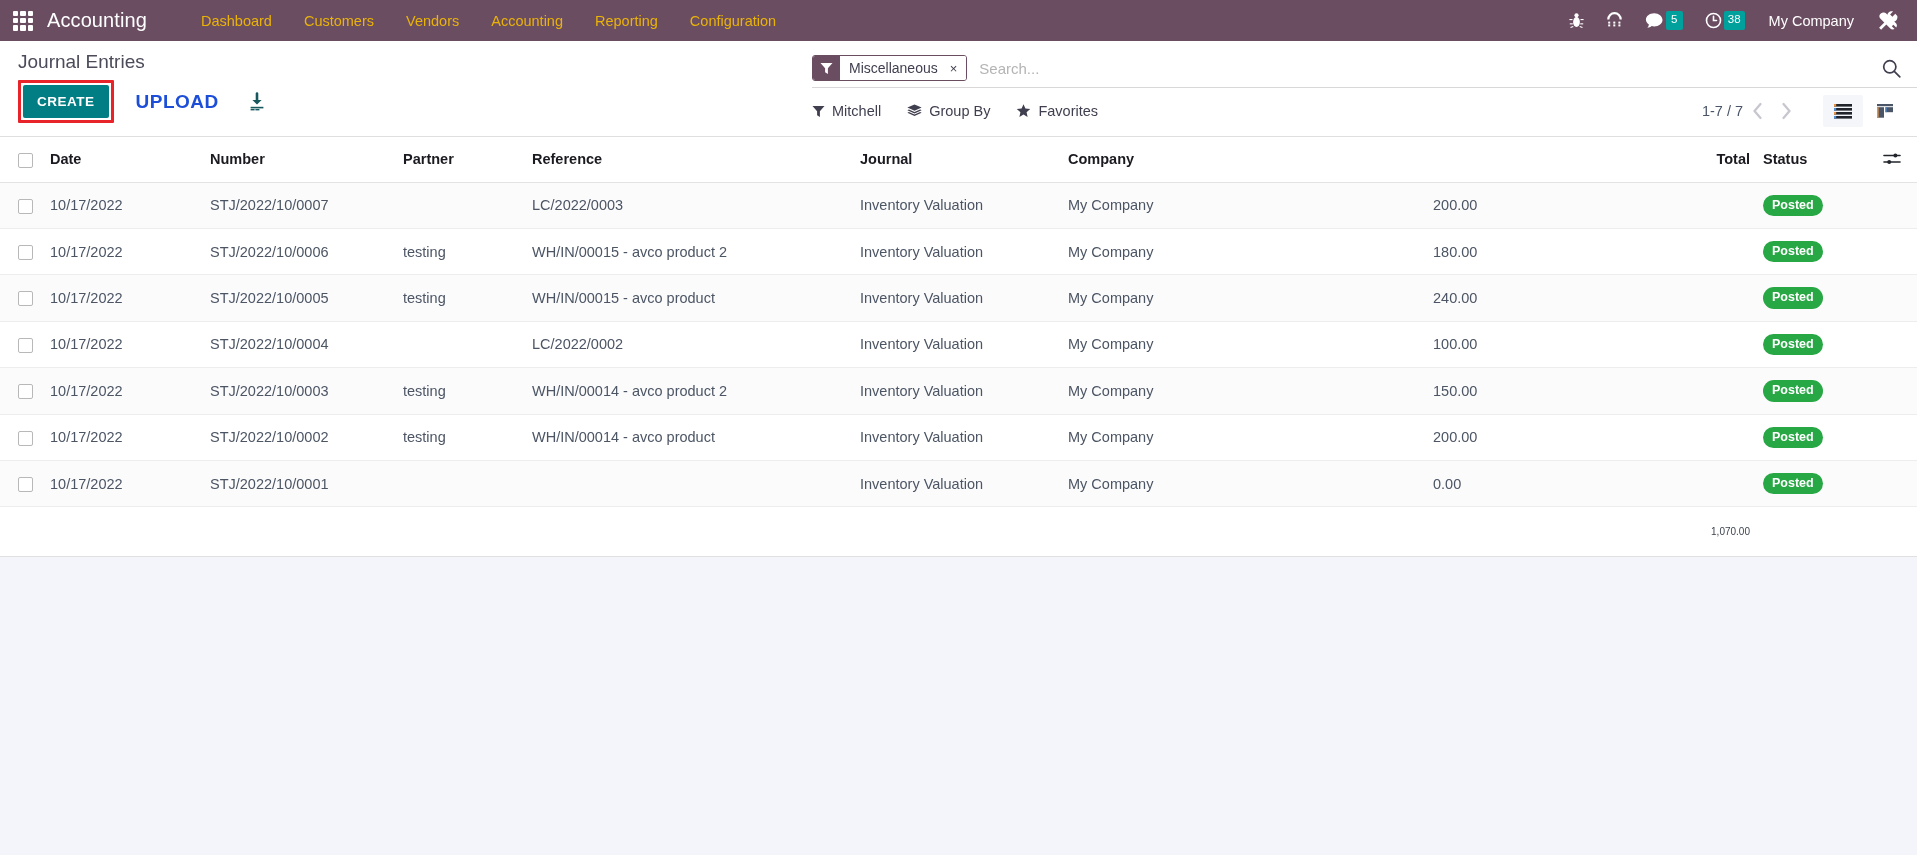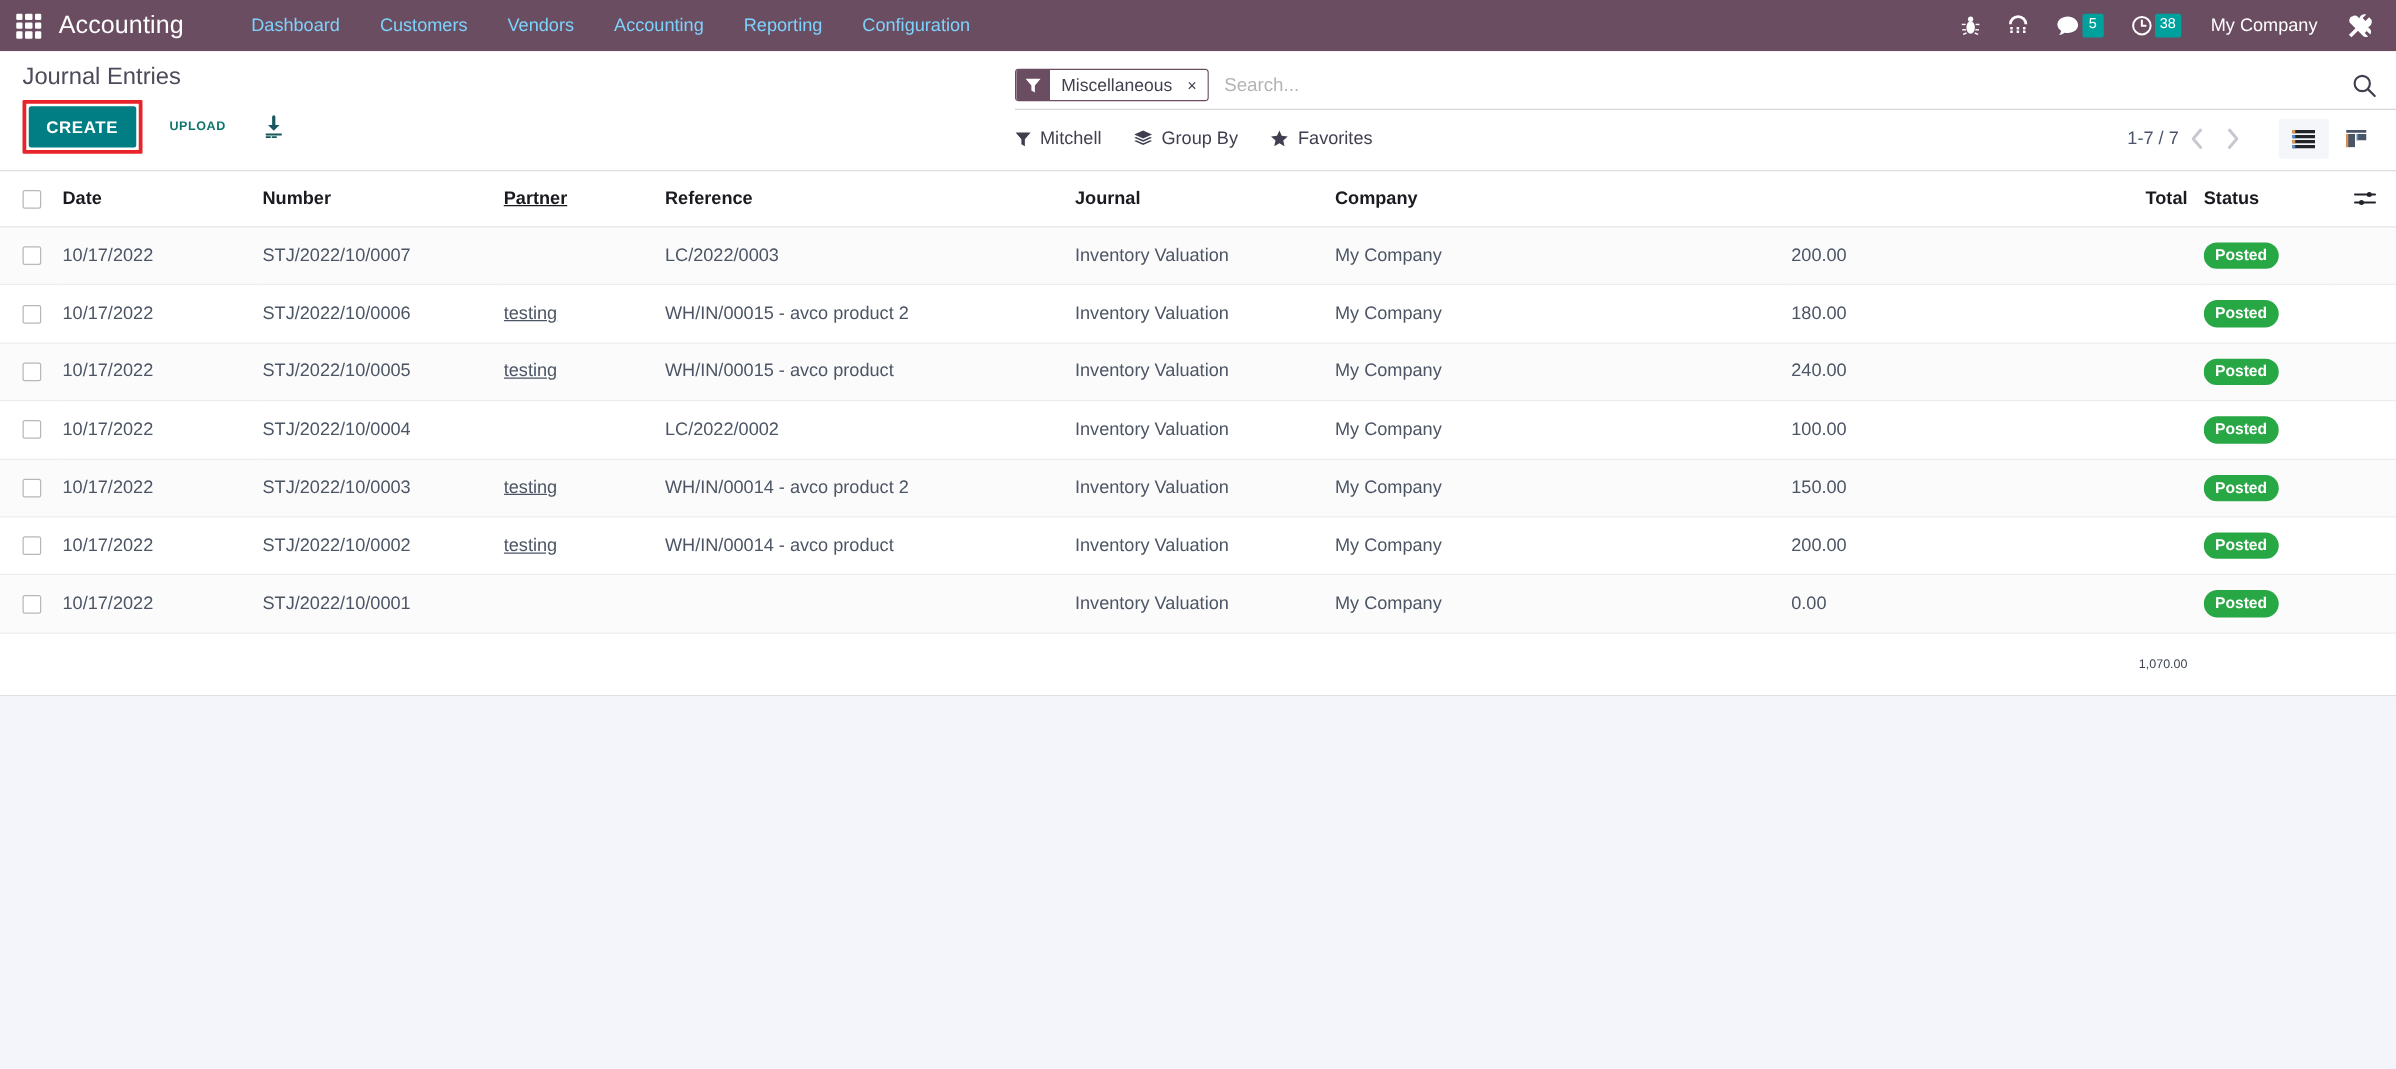--- a/index.html
+++ b/index.html
@@ -45,21 +45,21 @@
   .menu {
     display: flex;
     align-items: center;
     gap: 0px;
   }
   .menu-item {
     font-size: 14.5px;
     padding: 11px 16px;
     white-space: nowrap;
     cursor: pointer;
-    color: #7dd3fc;
+    color: #eab308;
   }
 
   .nav-right {
     position: absolute;
     right: 8px;
     top: 0;
     height: 41px;
     display: flex;
     align-items: center;
     gap: 0px;
@@ -168,23 +168,23 @@
     font-weight: 700;
     letter-spacing: .5px;
     padding: 9px 14px;
     border-radius: 2px;
     cursor: pointer;
     font-family: inherit;
     display: block;
   }
   .btn-upload {
     background: transparent;
-    color: #0f766e;
+    color: #1d4ed8;
     border: none;
-    font-size: 10px;
+    font-size: 19px;
     font-weight: 700;
     letter-spacing: .5px;
     padding: 9px 12px;
     cursor: pointer;
     font-family: inherit;
     margin-left: 6px;
   }
   .icon-download {
     margin-left: 12px;
     cursor: pointer;
@@ -336,21 +336,21 @@
     border-bottom: 1px solid #ededed;
     white-space: nowrap;
     overflow: hidden;
     text-overflow: ellipsis;
   }
   tbody tr:nth-child(odd) { background: #fbfbfc; }
 
   .col-check   { width: 50px; padding-left: 18px !important; }
   .col-date    { width: 160px; }
   .col-number  { width: 193px; }
-  .col-partner { width: 129px; text-decoration: underline; }
+  .col-partner { width: 129px; }
   .col-reference { width: 328px; }
   .col-journal { width: 208px; }
   .col-company { width: 365px; }
   .col-total   { width: 330px; text-align: left; padding-right: 13px !important; }
   .col-status  { width: 104px; }
   .col-opt     { width: 50px; }
 
   th.col-total { text-align: right; }
 
   .cbox {

